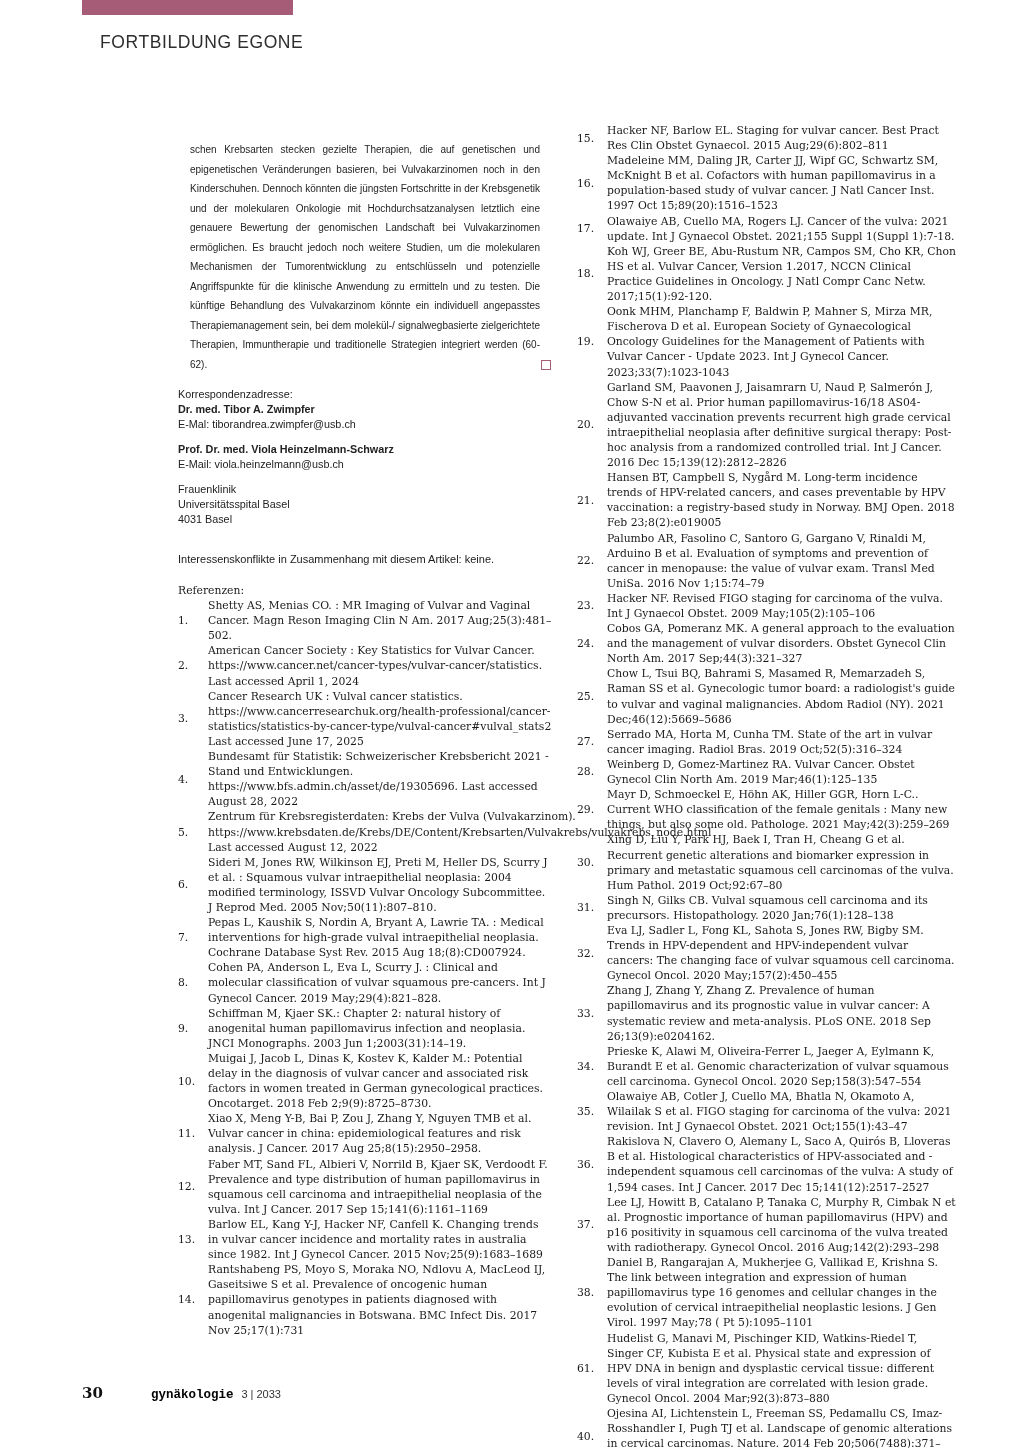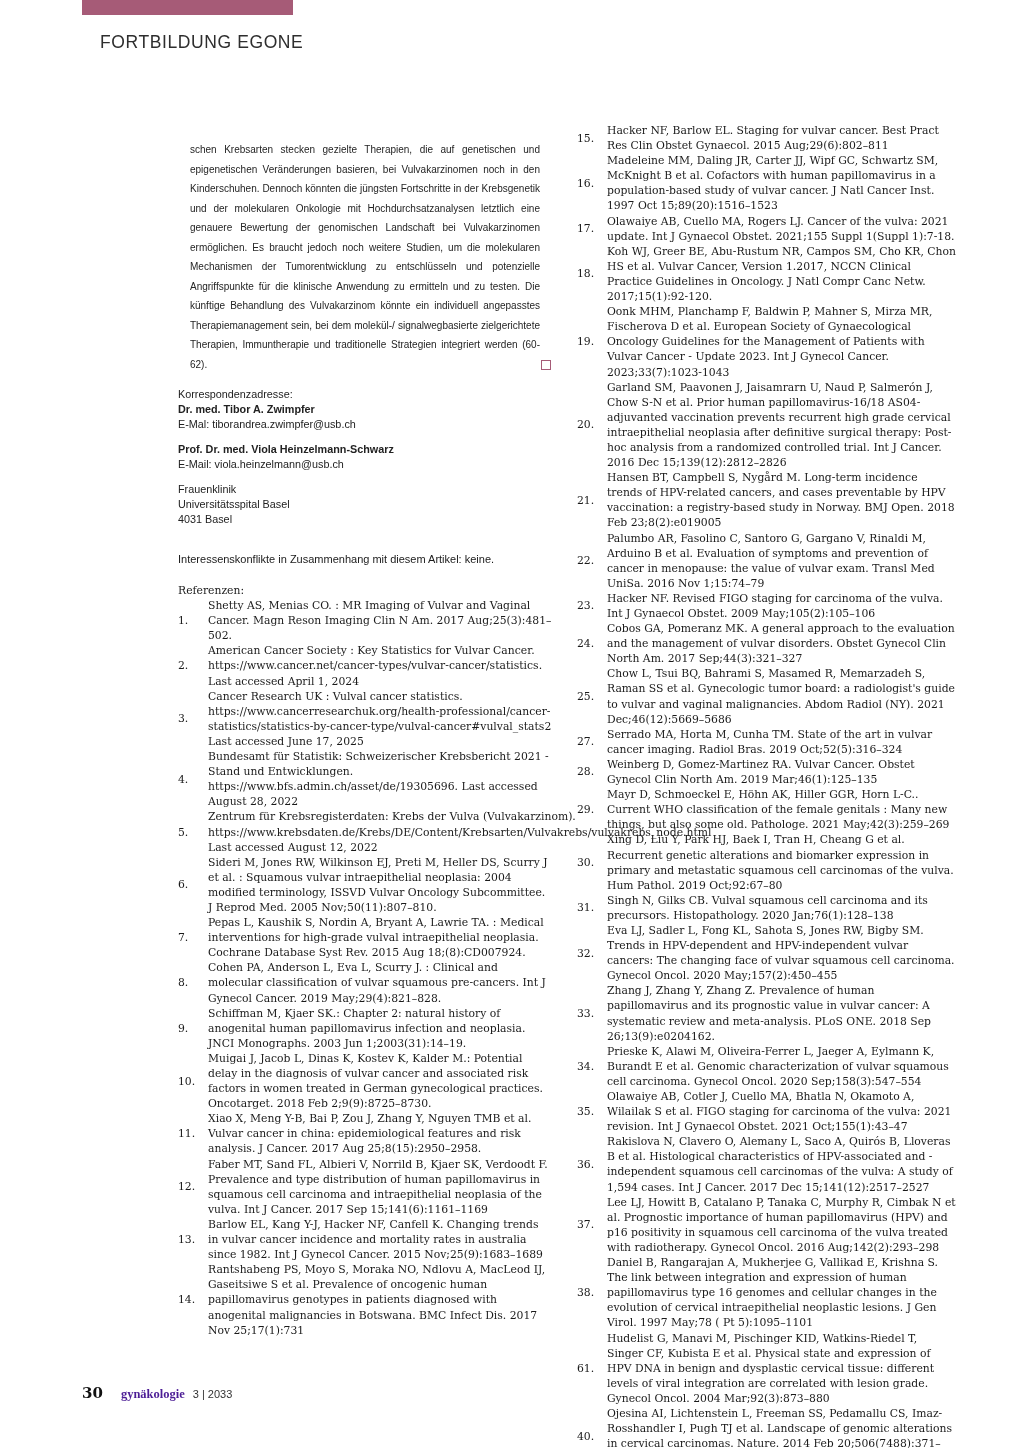--- a/index.html
+++ b/index.html
@@ -22,22 +22,22 @@
   .refs-label{margin-top:16px;font-family:"DejaVu Serif","Liberation Serif",serif;
               font-size:10.8px;line-height:15.1px;color:#1a1a1a;}
   .ref-list{font-family:"DejaVu Serif","Liberation Serif",serif;font-size:10.8px;
             line-height:15.1px;color:#1a1a1a;}
   .ref-row{display:flex;align-items:center;}
   .ref-num{width:30px;flex:0 0 30px;}
   .ref-text{flex:1;}
   .footer{position:absolute;left:82px;top:1384px;display:flex;align-items:baseline;}
   .page-num{font-family:"DejaVu Serif","Liberation Serif",serif;font-weight:bold;
             font-size:15px;color:#111;}
-  .journal{font-family:Liberation Serif, serif;font-weight:bold;
-           font-size:12.5px;color:#4c1d95;margin-left:18px;}
+  .journal{font-family:Liberation Mono, monospace;font-weight:bold;
+           font-size:12.5px;color:#000000;margin-left:48px;}
   .issue{font-size:11px;color:#333;margin-left:8px;}
 </style>
 </head>
 <body>
 
 <div class="page">
 
   <div class="accent-bar" style="background: rgb(166, 91, 119);"></div>
   <div class="kicker">FORTBILDUNG EGONE</div>
 

